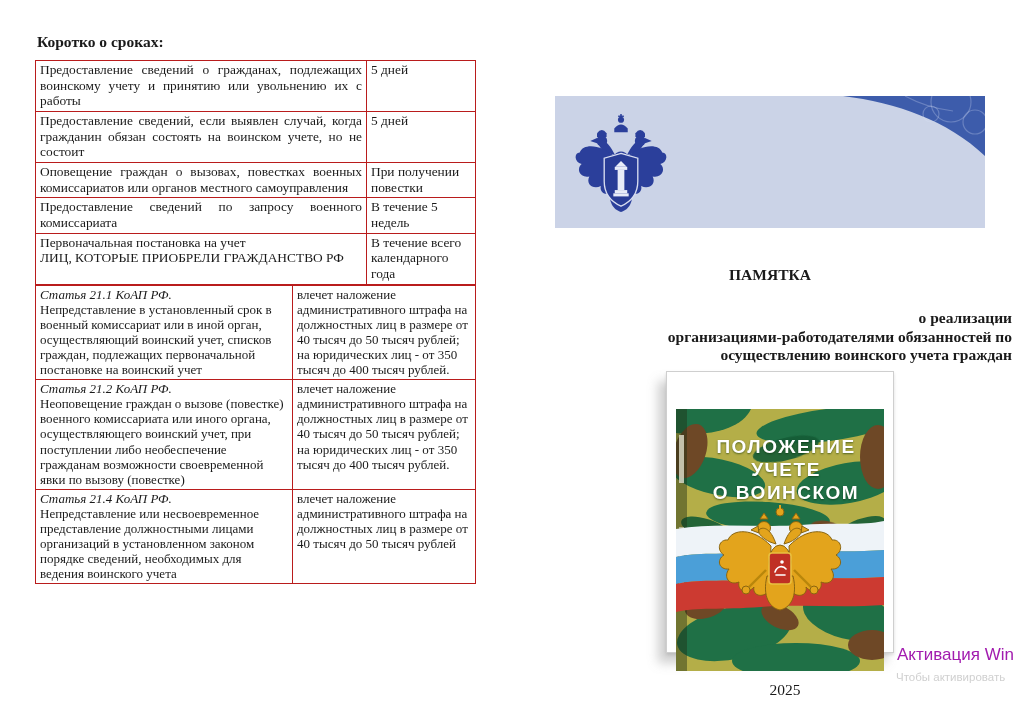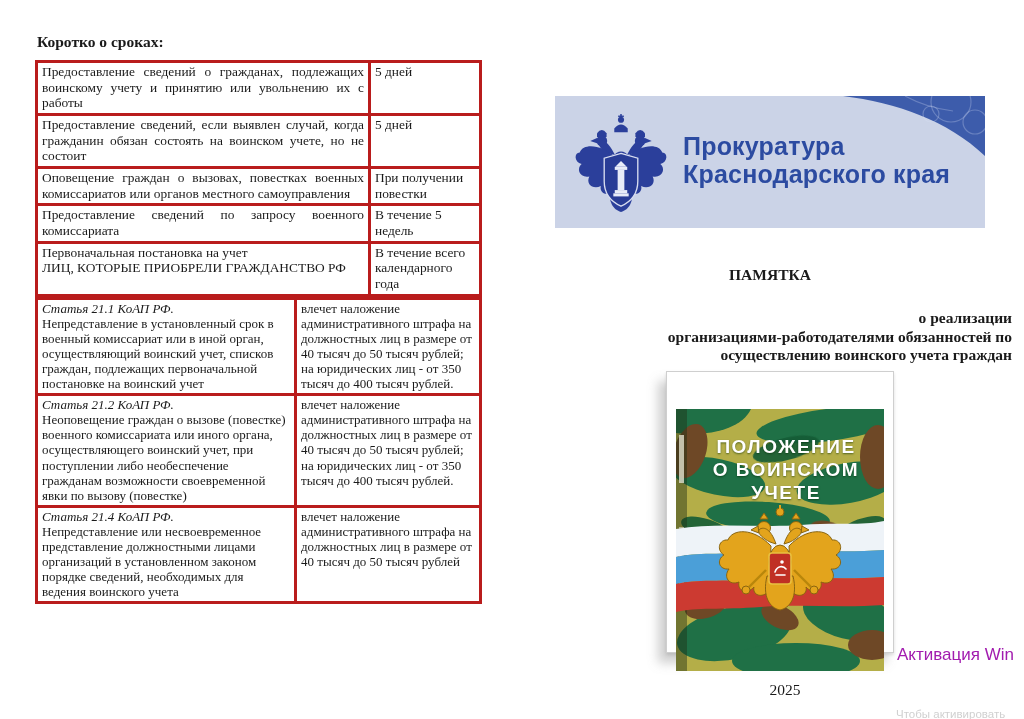--- a/index.html
+++ b/index.html
@@ -5,21 +5,21 @@
   html,body{margin:0;padding:0;background:#fff;}
   #app{position:relative;width:1024px;height:719px;background:#ffffff;overflow:hidden;
        font-family:"Liberation Serif","DejaVu Serif",serif;color:#1a1a1a;}
 
   
   .left-col{position:absolute;left:35px;top:33px;width:430px;}
   .h1{font-size:15.5px;font-weight:bold;margin:0 0 9px 2px;}
   .h2{font-size:13.5px;font-weight:bold;text-decoration:underline;margin:15px 0 3px 0;}
 
   table.doc{border-collapse:collapse;width:428px;table-layout:fixed;}
-  table.doc td{border:3px solid #b91c1c;vertical-align:top;padding:1px 4px 2px 4px;}
+  table.doc td{border:1px solid #b91c1c;vertical-align:top;padding:1px 4px 2px 4px;}
   table.doc{border:1.5px solid #2a2a2a;}
 
   .t1{font-size:13.4px;line-height:1.17;}
   .t1 td.c1{width:322px;text-align:justify;white-space:pre-line;}
   .t1 td.c2{width:100px;}
 
   .t2{font-size:13px;line-height:1.16;}
   .t2 td.c1{width:248px;}
   .t2 td.c2{width:174px;}
   .t2 .article{font-style:italic;}
@@ -46,21 +46,21 @@
   .cover{position:relative;width:100%;height:100%;margin-top:28px;}
   .cover svg{position:absolute;left:0;top:0;width:100%;height:100%;}
   .cover-title{position:absolute;left:14px;right:2px;top:26px;text-align:center;
                font-family:"Liberation Sans","DejaVu Sans",sans-serif;font-weight:bold;
                font-size:19px;line-height:23px;letter-spacing:1.5px;color:#ffffff;
                text-shadow:0 1px 2px rgba(0,40,0,0.55);}
 
   
   .wm1{position:absolute;left:897px;top:645px;font-family:"Liberation Sans","DejaVu Sans",sans-serif;
        font-size:17px;color:#a21caf;white-space:nowrap;}
-  .wm2{position:absolute;left:896px;top:708px;font-family:"Liberation Sans","DejaVu Sans",sans-serif;
+  .wm2{position:absolute;left:896px;top:671px;font-family:"Liberation Sans","DejaVu Sans",sans-serif;
        font-size:11.5px;color:#d0d0d0;white-space:nowrap;}
 </style>
 </head>
 <body>
 
 <div id="app">
 
   <div class="left-col">
     <div class="h1">Коротко о сроках:</div>
 
@@ -152,24 +152,20 @@
       <path d="M50,42 L67.5,47 L67.5,71 Q67.5,89 50,97 Q32.5,89 32.5,71 L32.5,47 Z" fill="#283c96" stroke="#d8ddf0" stroke-width="1.4"></path>
       <g fill="#e8ecf8">
         <path d="M44,56 L50,50 L56,56 Z"></path>
         <rect x="43.5" y="56" width="13" height="3.2"></rect>
         <rect x="46.5" y="59.2" width="7" height="21"></rect>
         <rect x="43.5" y="80.2" width="13" height="3.4"></rect>
         <rect x="42" y="83.6" width="16" height="3.2"></rect>
       </g>
     </svg>
 
-    <div class="org">
-      <div>Прокуратура</div>
-      <div>Краснодарского края</div>
-    </div>
   </div>
 
   <div class="r-title">ПАМЯТКА</div>
   <div class="r-sub">
       <div>о реализации</div>
       <div>организациями-работодателями обязанностей по</div>
       <div>осуществлению воинского учета граждан</div>
     </div>
 
   <div class="book">
@@ -237,22 +233,22 @@
           <rect x="-11" y="-11" width="22" height="31" rx="3" fill="#c03024" stroke="#e8c040" stroke-width="1.6"></rect>
           <g stroke="#ffffff" stroke-width="1.6" fill="none" stroke-linecap="round">
             <path d="M-5,8 C-3,2 3,1 6,5"></path>
             <path d="M-4,11 L5,11"></path>
             <circle cx="2" cy="-2" r="1.8" fill="#ffffff" stroke="none"></circle>
           </g>
         </g>
       </svg>
       <div class="cover-title">
           <div>ПОЛОЖЕНИЕ</div>
+          <div>УЧЕТЕ</div>
           <div>О ВОИНСКОМ</div>
-          <div>УЧЕТЕ</div>
         </div>
     </div>
   </div>
 
   <div class="r-year">2025</div>
 
   <div class="wm1">Активация Win</div>
   <div class="wm2">Чтобы активировать</div>
 
 </div>

